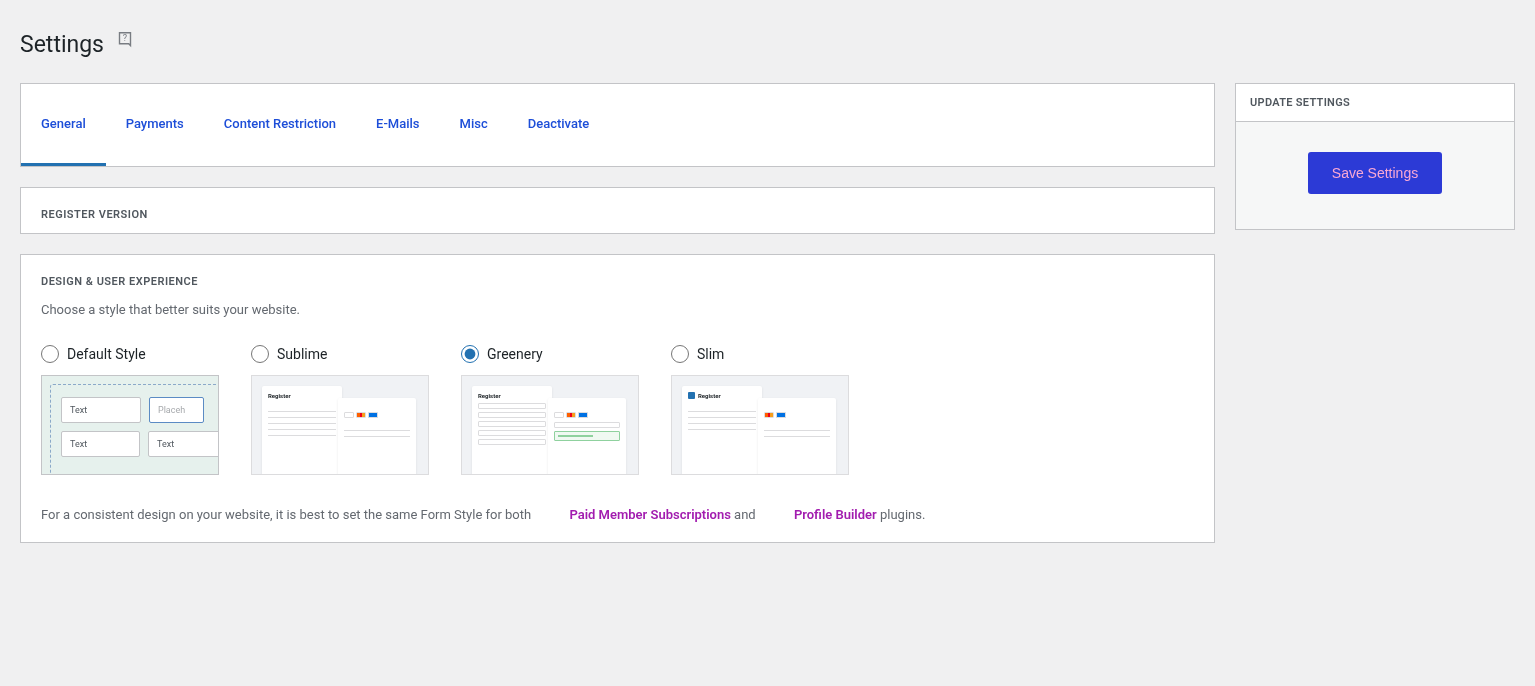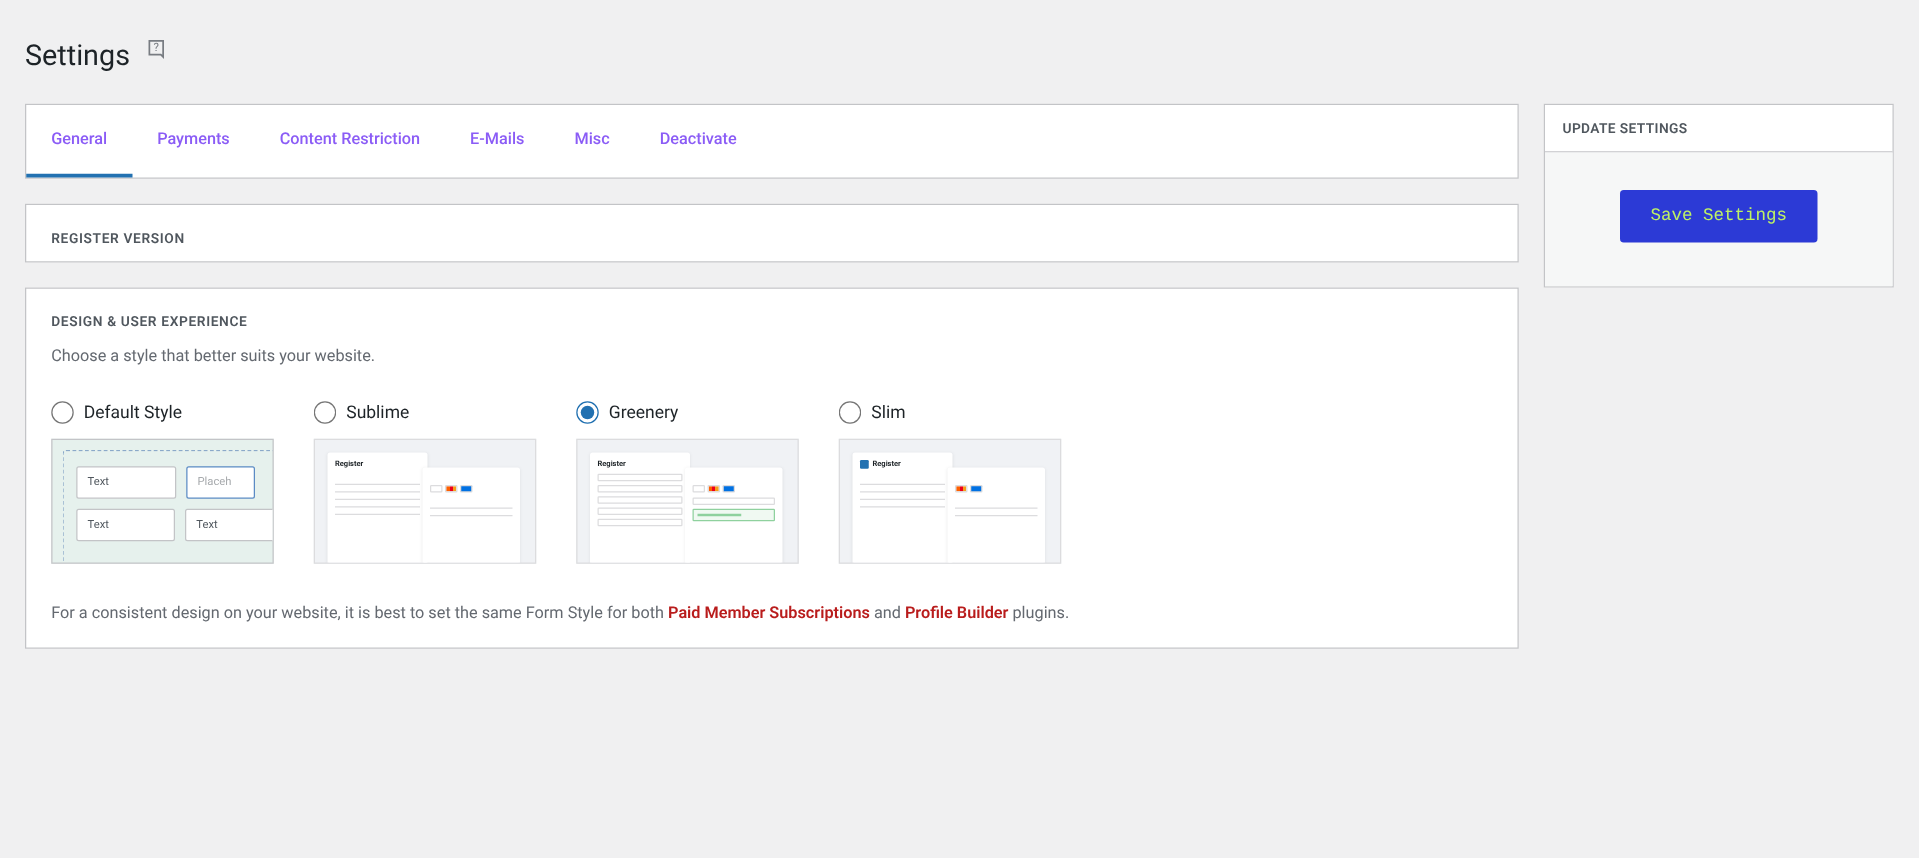--- a/index.html
+++ b/index.html
@@ -39,23 +39,23 @@
     .sidebar-column {
       width: 280px;
     }
     .tabs-container {
       background: #fff;
       border: 1px solid #c3c4c7;
       display: flex;
       margin-bottom: 20px;
     }
     .tab {
-      padding: 20px 20px;
-      font-size: 13px;
-      color: #8b5cf6;
+      padding: 32px 20px;
+      font-size: 13px;
+      color: #1d4ed8;
       cursor: pointer;
       border-bottom: 3px solid transparent;
       font-weight: 500;
     }
     .tab.active {
       border-bottom-color: #2271b1;
     }
     .settings-panel {
       background: #fff;
       border: 1px solid #c3c4c7;
@@ -258,22 +258,23 @@
       height: 7px;
       background: #2271b1;
       border-radius: 1px;
     }
     .footnote {
       padding: 20px;
       font-size: 13px;
       color: #646970;
     }
     .footnote strong {
-      color: #b91c1c;
+      color: #a21caf;
       font-weight: 600;
+      margin-left: 35px;
     }
     .sidebar-box {
       background: #fff;
       border: 1px solid #c3c4c7;
     }
     .sidebar-header {
       padding: 12px 14px;
       font-size: 11px;
       color: #50575e;
       border-bottom: 1px solid #c3c4c7;
@@ -281,28 +282,27 @@
       letter-spacing: 0.3px;
     }
     .sidebar-body {
       padding: 30px 14px 35px 14px;
       background: #f6f7f7;
       display: flex;
       justify-content: center;
     }
     .primary-button {
       background: #2c3ad6;
-      color: #bef264;
+      color: #f9a8d4;
       border: none;
       padding: 13px 24px;
       font-size: 14px;
       font-weight: 500;
       border-radius: 3px;
       cursor: pointer;
-      font-family: Liberation Mono, monospace;
     }
   </style>
 </head>
 <body>
 
 <h1 class="page-title">
   <span>Settings</span>
   <span class="help-icon">
     <svg viewBox="0 0 24 24" fill="none" stroke="#787c82" stroke-width="1.5">
       <path d="M6 3h12v14l-2-2H6z"></path>

